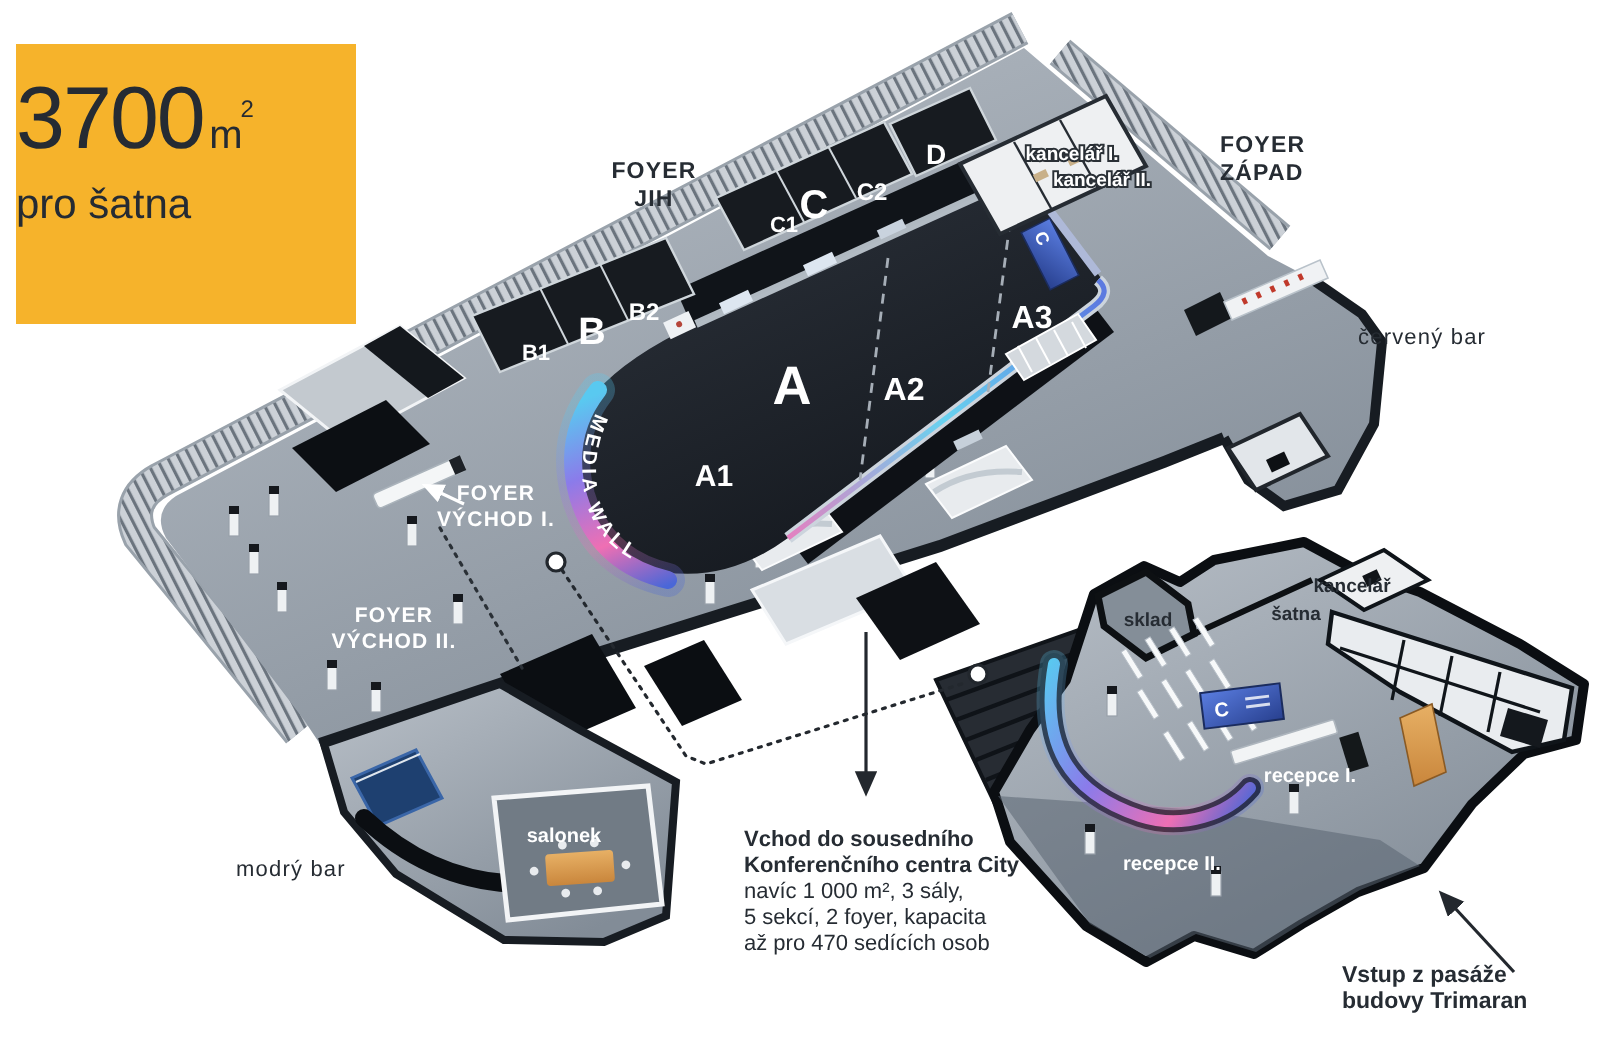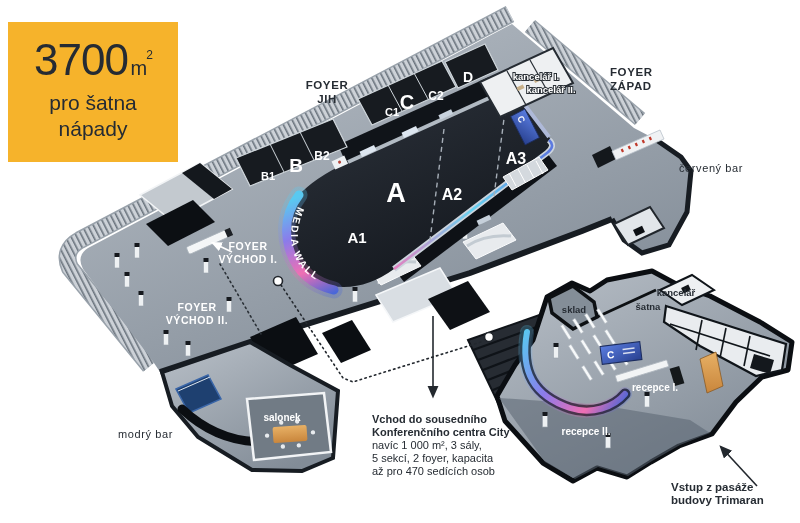--- a/index.html
+++ b/index.html
@@ -1,19 +1,19 @@
 <!DOCTYPE html>
 <html><head>
 <meta charset="utf-8">
 <style>
   html,body{margin:0;padding:0;background:#ffffff;}
   .canvas{position:relative;width:800px;height:523px;background:#ffffff;overflow:hidden;
           font-family:"Liberation Sans",sans-serif;}
   .badge{position:absolute;left:8px;top:22px;width:170px;height:140px;background:#f6b32b;
-         color:#252b33;text-align:center;z-index:5;}
+         color:#252b33;text-align:left;z-index:5;}
   .badge-big{font-size:44px;font-weight:300;line-height:1;margin-top:16px;letter-spacing:-1px;}
   .badge-unit{font-size:20px;font-weight:400;}
   .badge-big sup{font-size:12px;}
   .badge-sub{font-size:21px;line-height:1.22;margin-top:8px;font-weight:400;}
   svg{position:absolute;left:0;top:0;}
   svg text{font-family:"Liberation Sans",sans-serif;}
   .tw{fill:#ffffff;}
   .td{fill:#262c33;}
   .tm{text-anchor:middle;}
   .b7{font-weight:700;}
@@ -22,21 +22,20 @@
 </style>
 </head>
 <body>
 
 <div class="canvas">
 
   <div class="badge">
     <div class="badge-big"><span>3700</span> <span class="badge-unit">m</span><sup>2</sup></div>
     <div class="badge-sub">
       <div>pro šatna</div>
-      <div>nápady</div>
     </div>
   </div>
 
   <svg width="800" height="523" viewBox="0 0 800 523">
     <defs>
       <pattern id="hatch" width="5" height="10" patternUnits="userSpaceOnUse" patternTransform="rotate(-27)">
         <rect width="5" height="10" fill="#ccd1d7"></rect>
         <rect width="1.6" height="10" fill="#6b747e"></rect>
       </pattern>
       <linearGradient id="floorGrad" x1="0" y1="0" x2="0.7" y2="1">

